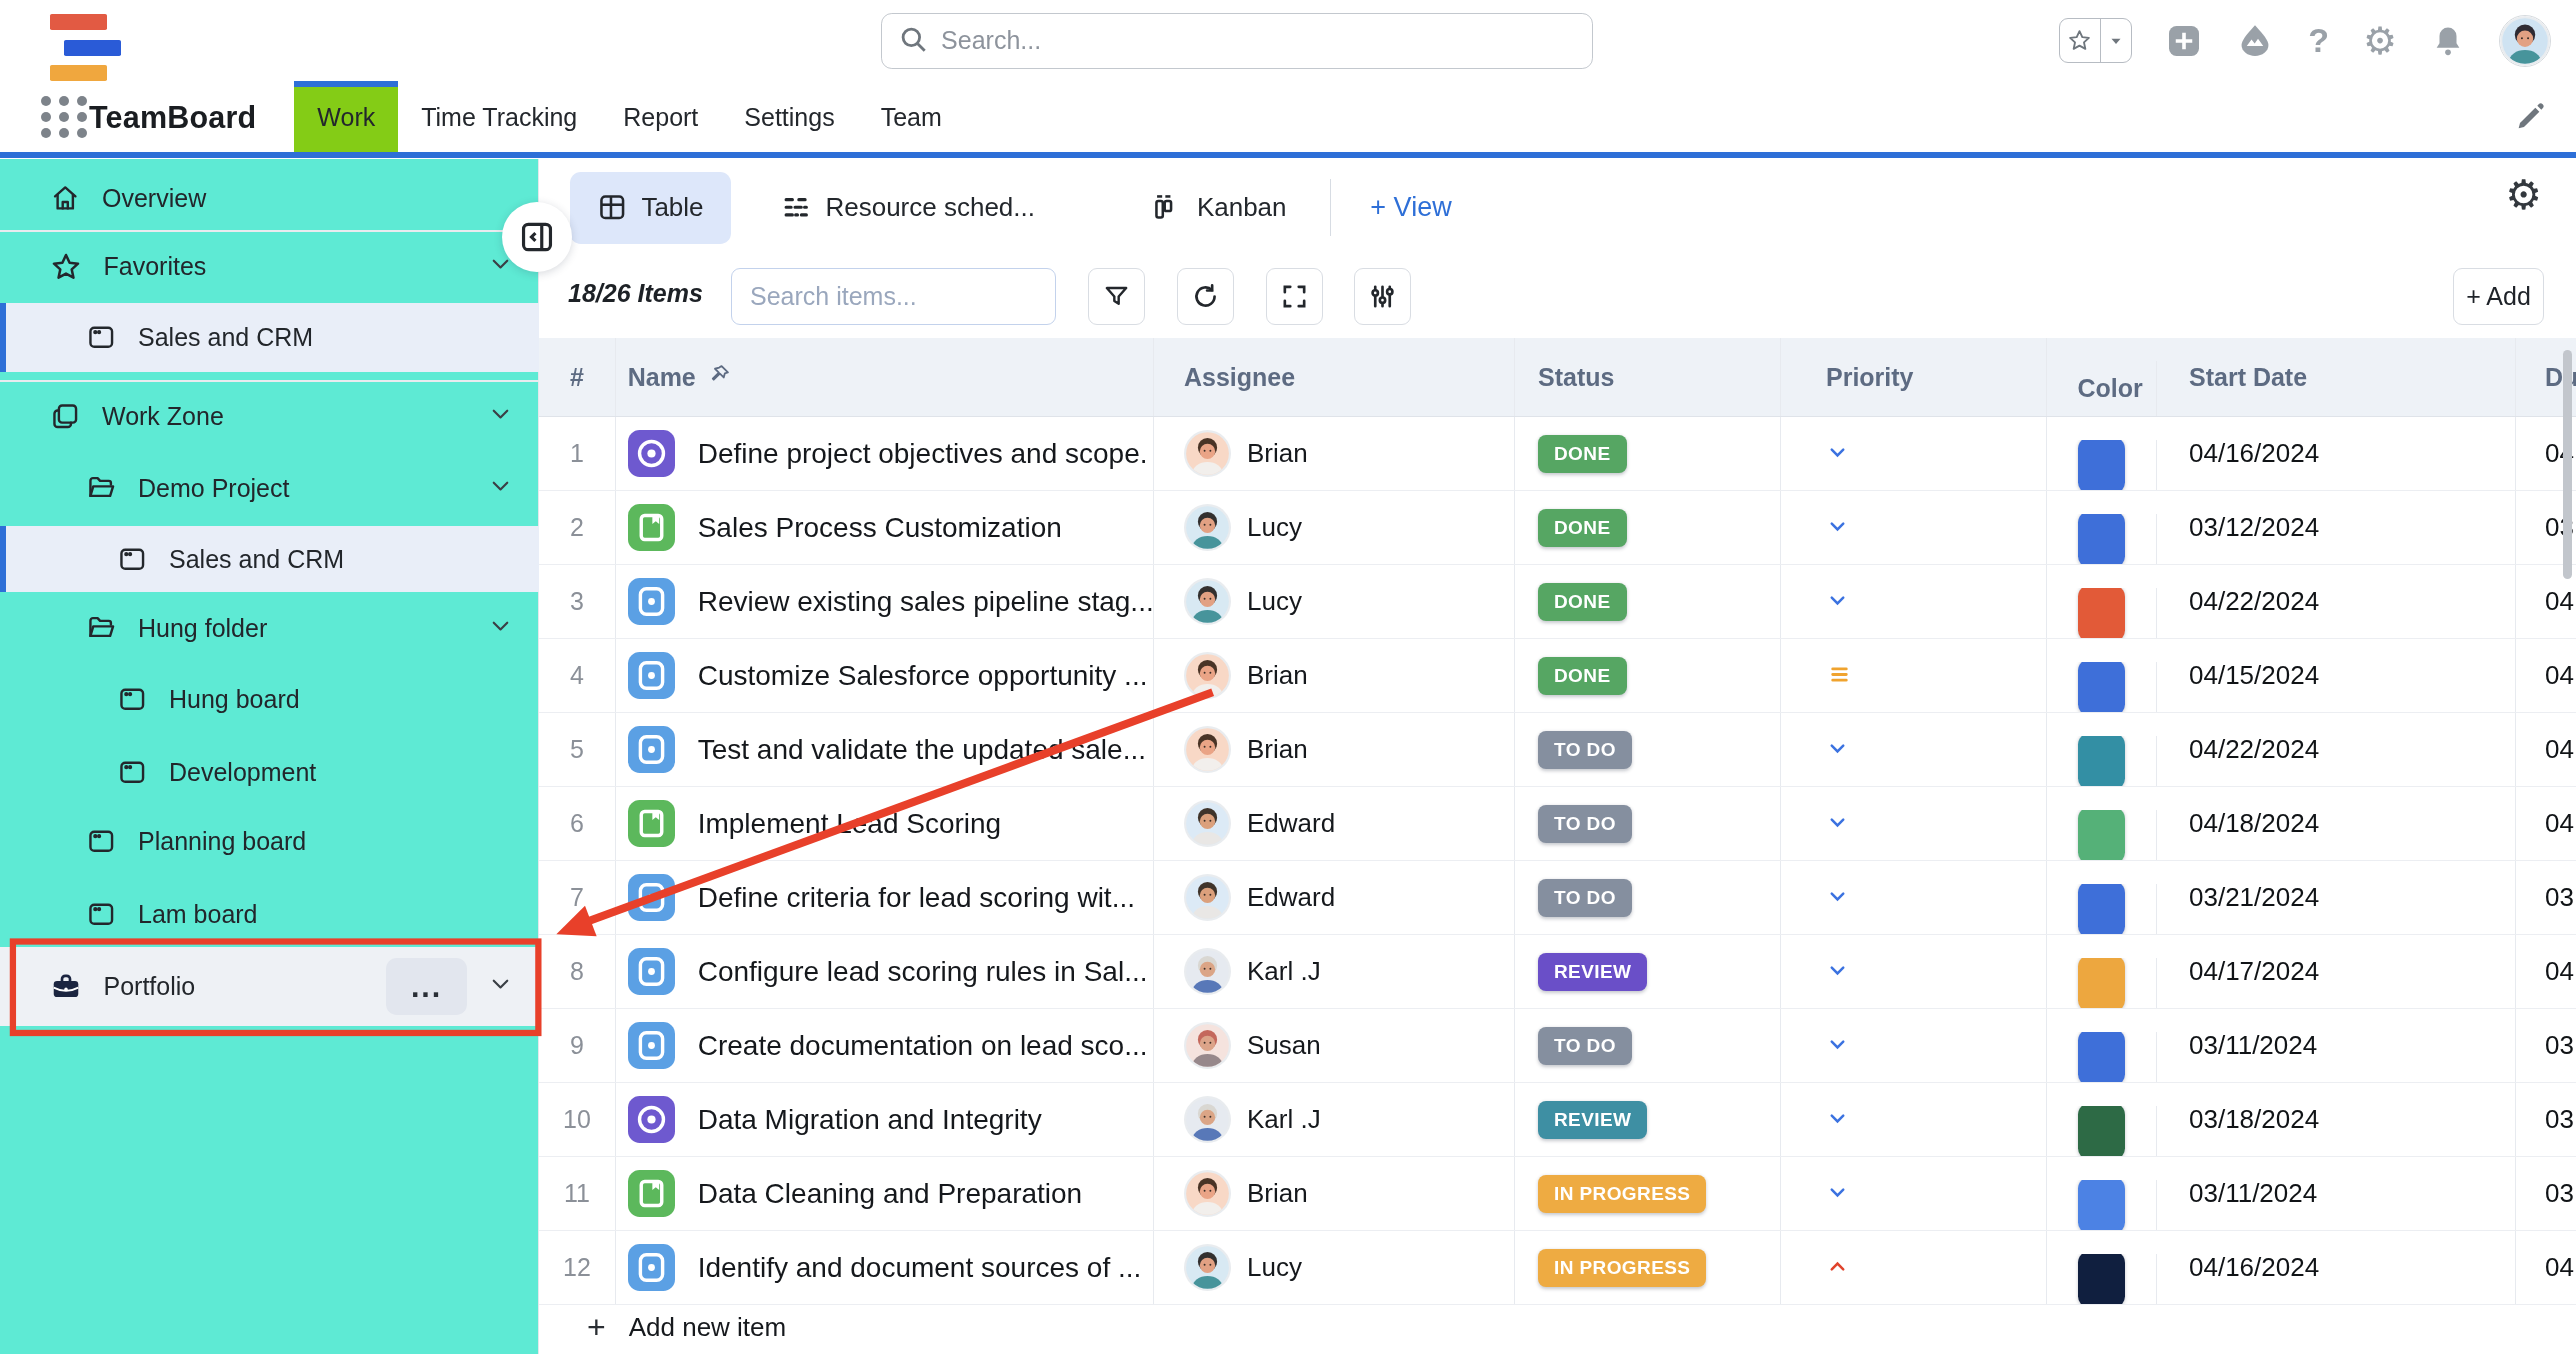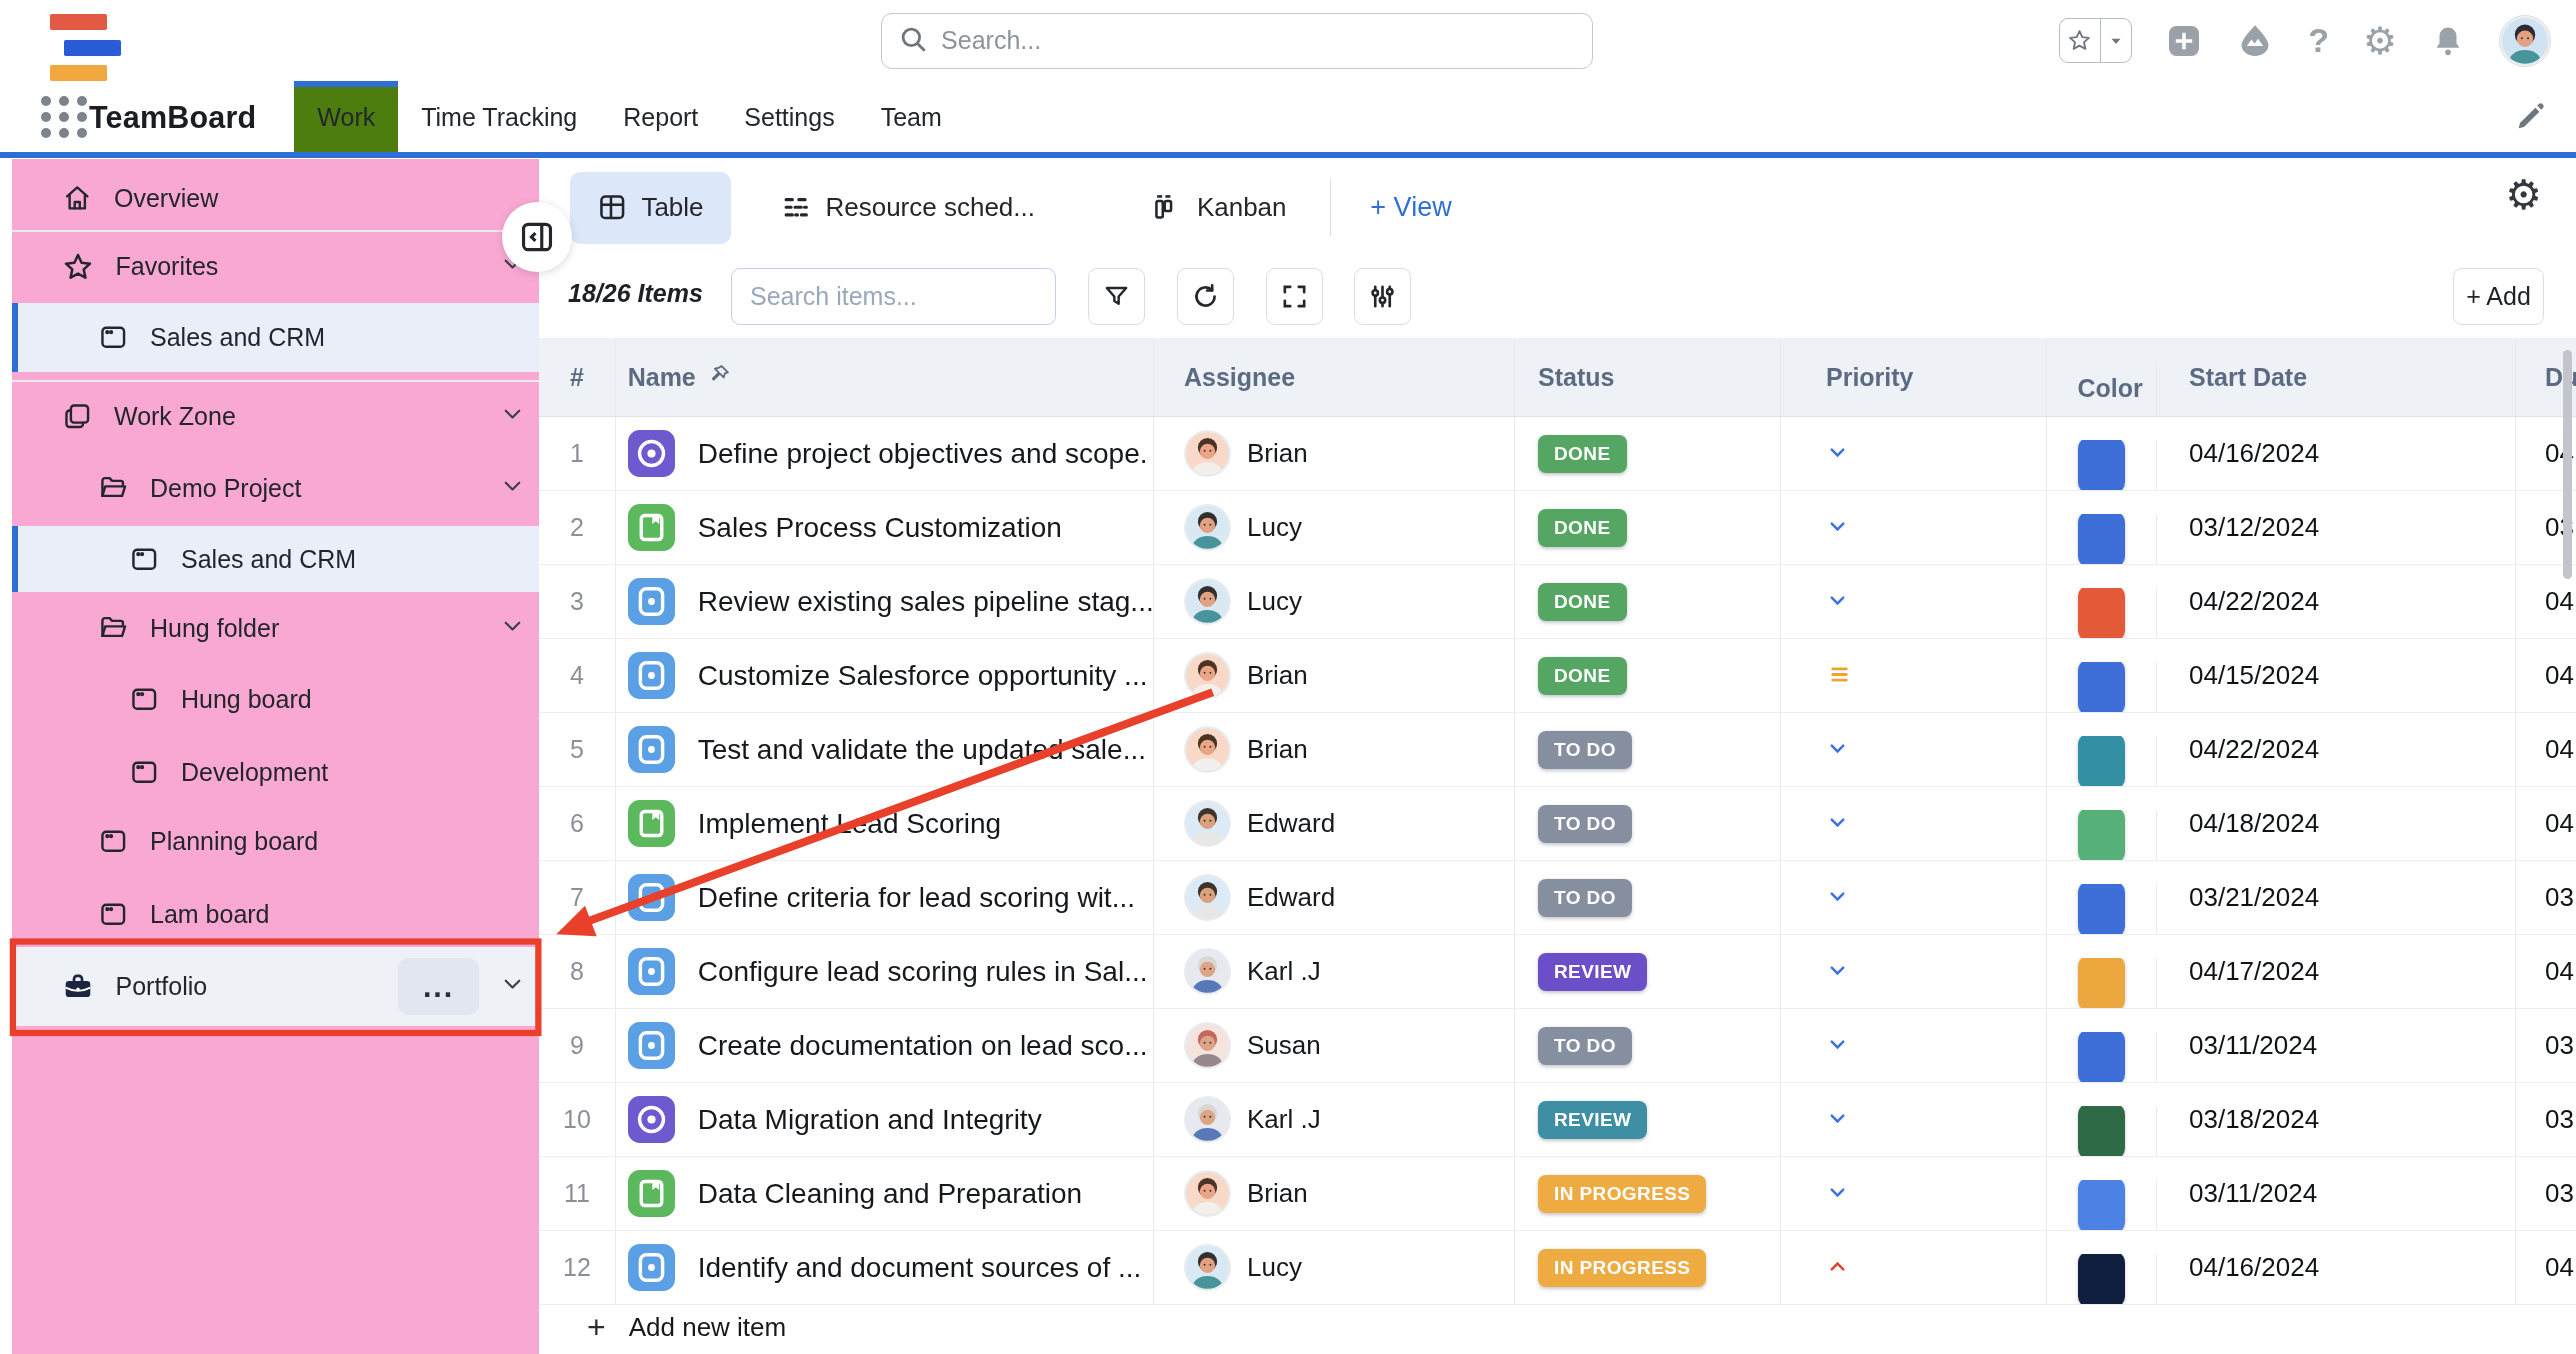--- a/index.html
+++ b/index.html
@@ -29,29 +29,29 @@
   
   .navrow { position:absolute; left:0; top:81px; width:100%; height:72px; background:#fff;
     display:flex; align-items:center; }
   .grid9 { margin-left:41px; width:48px; height:43px; display:grid;
     grid-template-columns:repeat(3,1fr); gap:5.4px; }
   .grid9 i { width:10px; height:10px; border-radius:50%; background:#7d838a; }
   .brand { font-size:30.5px; font-weight:600; color:#1a1d21; letter-spacing:0.2px; }
   .navtabs { display:flex; margin-left:38px; height:72px; align-items:stretch; }
   .navtab { padding:0 23px; display:flex; align-items:center; font-size:25px; color:#23272c;
     position:relative; cursor:pointer; }
-  .navtab.active { background:#4d7c0f; }
+  .navtab.active { background:#84cc16; }
   .navtab.active::before { content:""; position:absolute; left:0; top:0; right:0; height:6.3px; background:#2e6fd7; }
   .nav-pencil { position:absolute; right:30.5px; top:20px; color:#6f767d; }
   .blueline { position:absolute; left:0; top:152px; width:100%; height:6.3px; background:#2e6fd7; }
 
   
   .main { position:absolute; left:0; top:159px; width:100%; height:1196px; }
-  .sidebar { position:absolute; left:12px; top:0; width:539px; height:100%;
-    border-right:1.8px solid #e4e7ec; background:#f9a8d4; }
+  .sidebar { position:absolute; left:0; top:0; width:539px; height:100%;
+    border-right:1.8px solid #e4e7ec; background:#5eead4; }
   .side-item { position:absolute; left:0; width:539px; display:flex; align-items:center;
     font-size:25px; color:#22262b; cursor:pointer; }
   .side-item .lvl { flex:0 0 auto; }
   .side-item .s-icon { display:flex; align-items:center; color:#23272c; margin-right:21.5px; }
   .side-item .s-label { flex:1 1 auto; white-space:nowrap; overflow:hidden; }
   .side-item .chev { color:#3a3f45; margin-right:25px; }
   .side-item.sel { background:#e9eef8; }
   .side-item.sel::before { content:""; position:absolute; left:0; top:0; bottom:0; width:6.3px; background:#2e6fd7; }
   .side-item.graybg { background:#eef1f5; }
   .side-divider { position:absolute; left:0; width:539px; height:1.8px; background:#e9ebef; }

